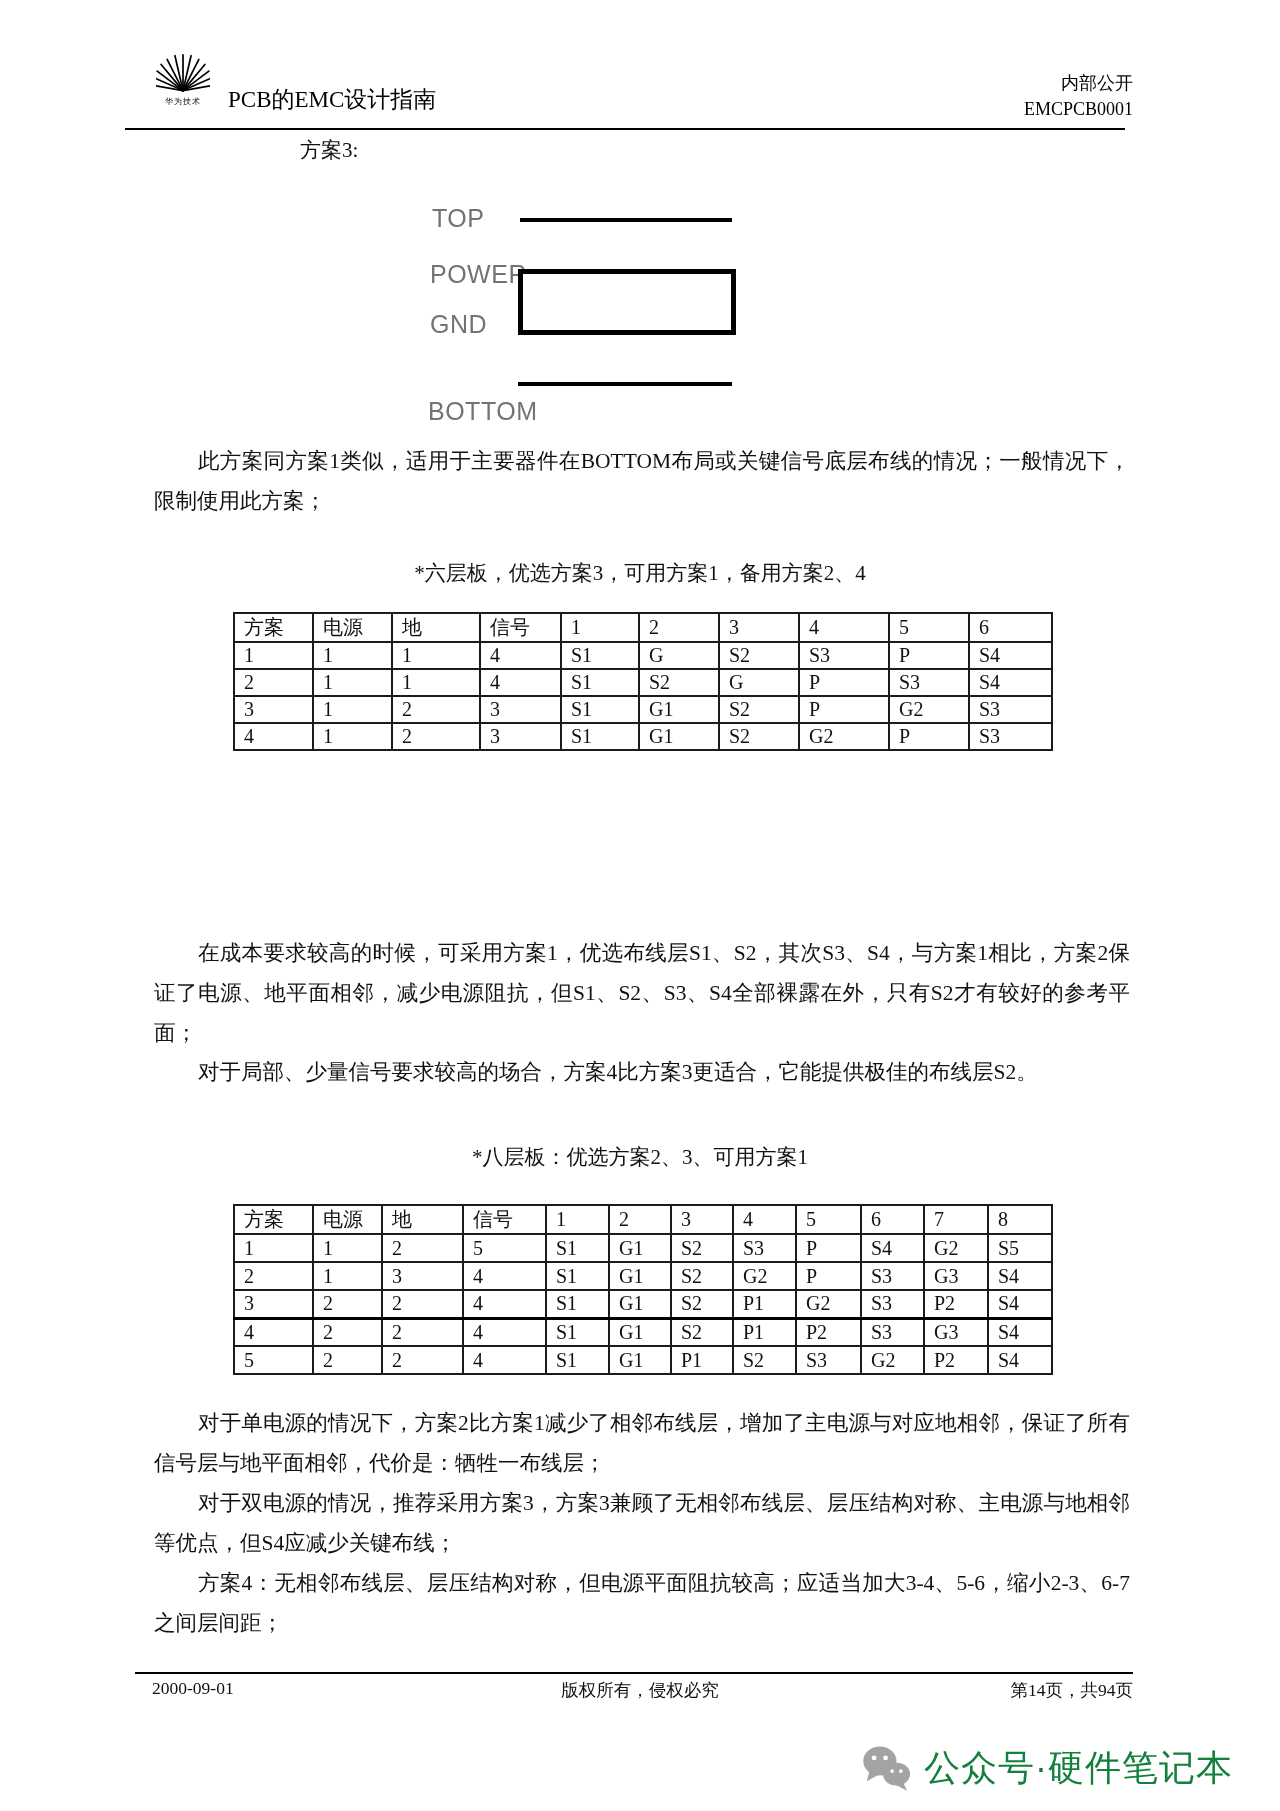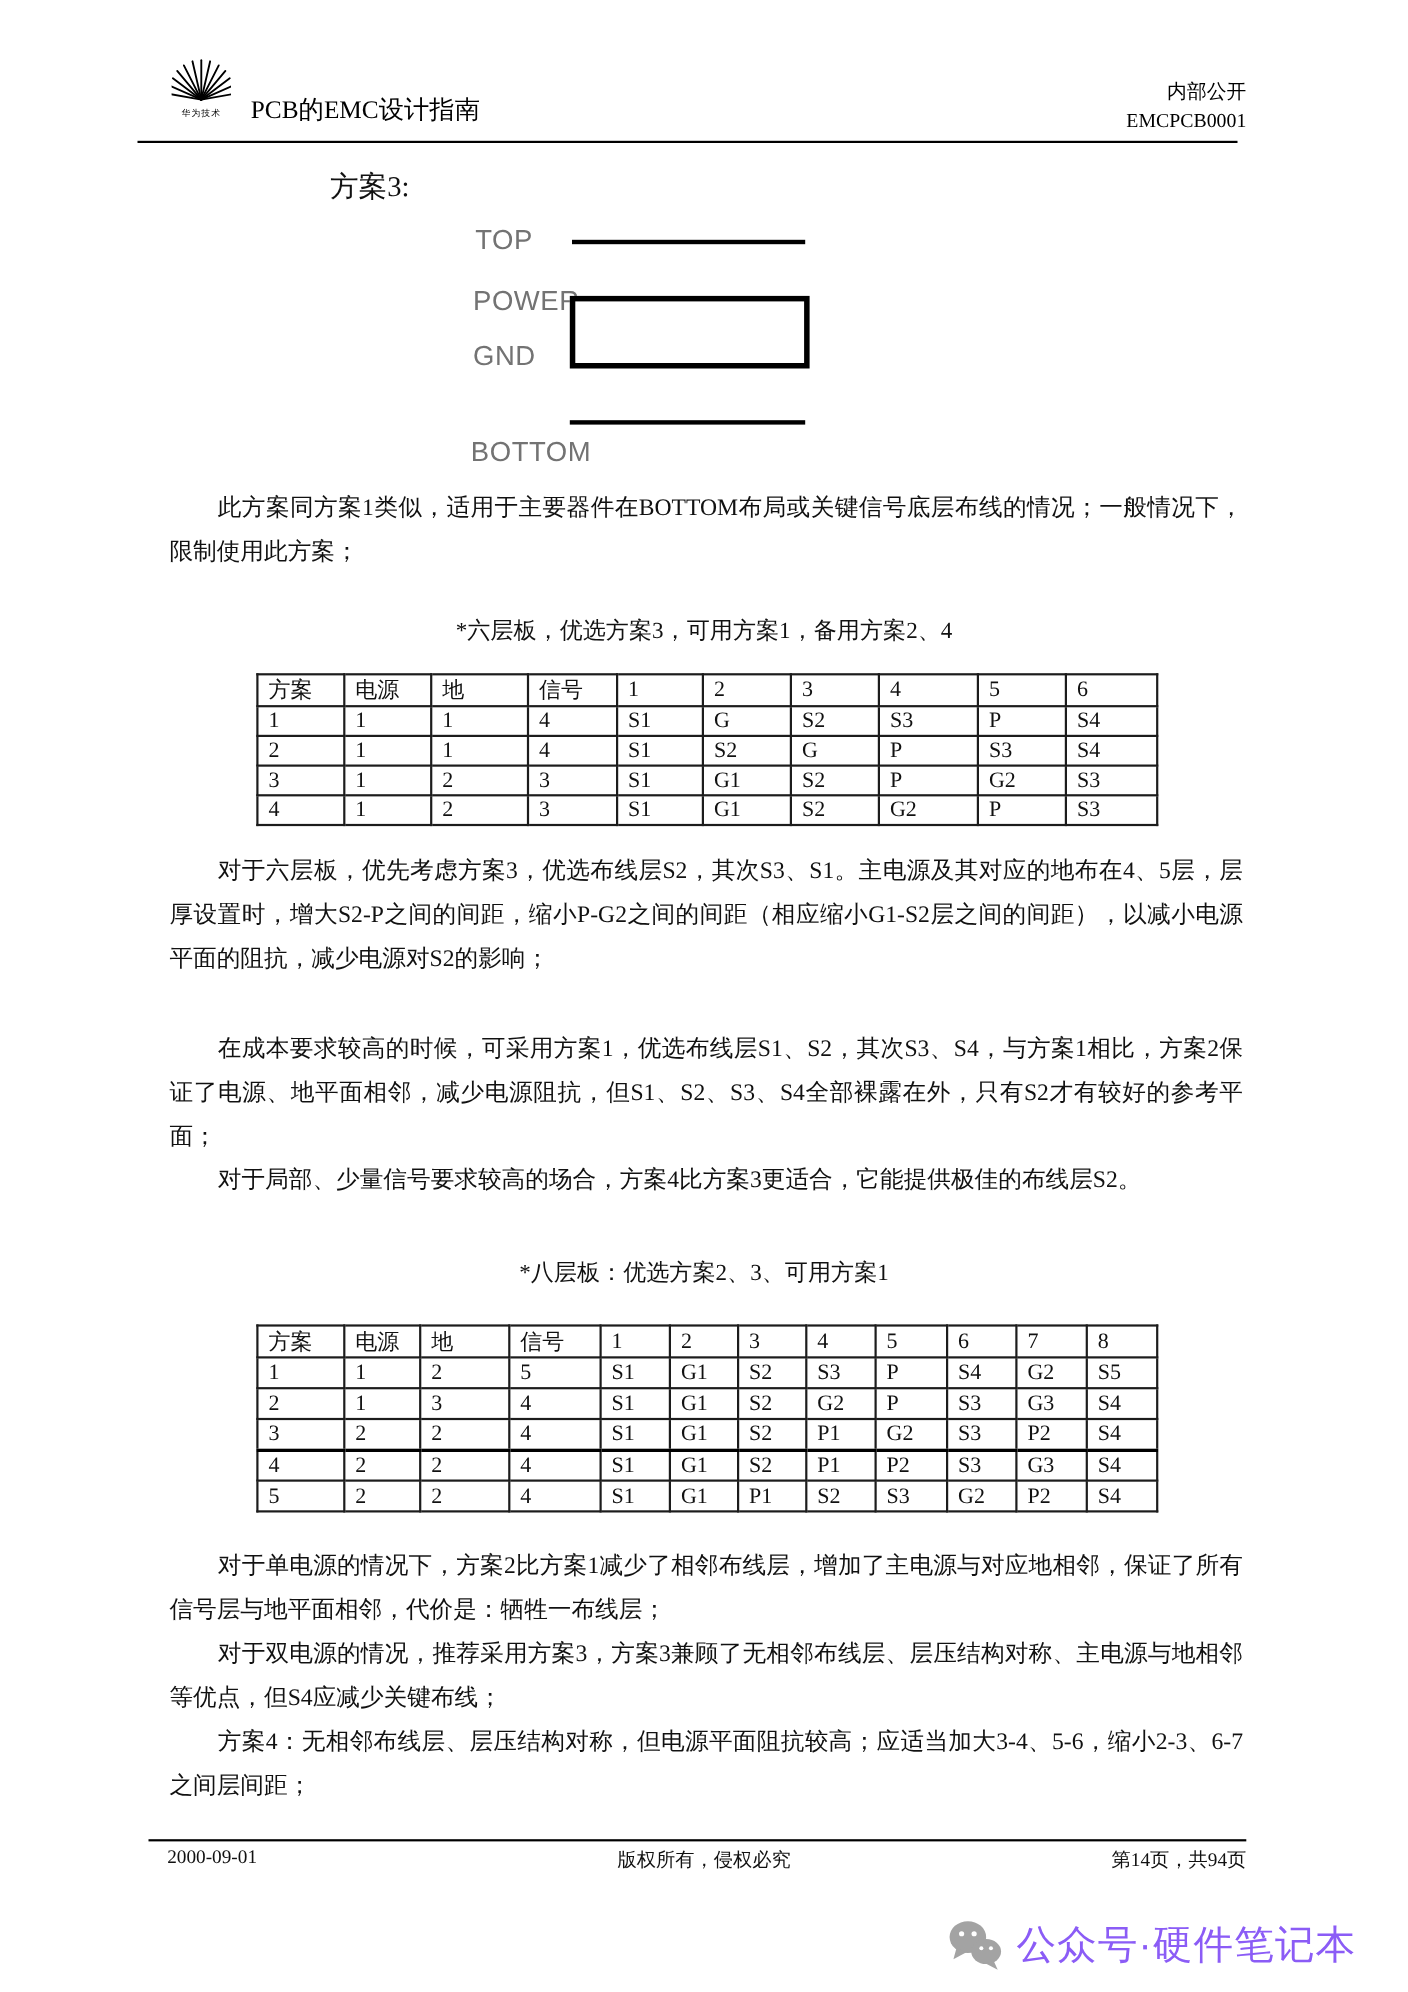--- a/index.html
+++ b/index.html
@@ -10,21 +10,21 @@
     font-family:"Liberation Serif","DejaVu Serif",serif;
     overflow:hidden;
   }
   
   .logo { position:absolute; left:156px; top:48px; width:54px; text-align:center; }
   .logo-text { font-size:8px; letter-spacing:1px; color:#000; margin-top:-2px; }
   .hdr-title { position:absolute; left:228px; top:84px; font-size:23px; color:#000; }
   .hdr-right { position:absolute; right:147px; top:70px; text-align:right; font-size:18px; line-height:26px; color:#000; }
   .hdr-rule { position:absolute; left:125px; top:128px; width:1000px; height:2px; background:#000; }
   
-  .scheme-label { position:absolute; left:300px; top:152px; font-size:26px; }
+  .scheme-label { position:absolute; left:300px; top:136px; font-size:21px; }
   .layer-label { position:absolute; font-family:"Liberation Sans","DejaVu Sans",sans-serif; font-size:25px; color:#737373; letter-spacing:0.5px; }
   .lab-top    { left:432px; top:204px; }
   .lab-power  { left:430px; top:260px; }
   .lab-gnd    { left:430px; top:310px; }
   .lab-bottom { left:428px; top:362px;margin-top:35px; }
   .diag-line { position:absolute; height:4px; background:#000; }
   .line-top    { left:520px; top:218px; width:212px; }
   .line-bottom { left:518px; top:382px; width:214px; }
   .diag-rect { position:absolute; left:518px; top:269px; width:218px; height:66px; border:5px solid #000; background:#fff; }
   
@@ -50,21 +50,21 @@
   }
   .tbl-eight th, .tbl-eight td { height:28px; }
   .layer-table tr.thick-top td { border-top:3px solid #000; }
   
   .ftr-rule { position:absolute; left:135px; top:1672px; width:998px; height:2px; background:#000; }
   .ftr-date { position:absolute; left:152px; top:1678px; font-size:17.5px; }
   .ftr-copy { position:absolute; left:0; width:1280px; top:1678px; text-align:center; font-size:17.5px; }
   .ftr-page { position:absolute; right:147px; top:1678px; font-size:17.5px; }
   
   .watermark { position:absolute; left:858px; top:1740px; display:flex; align-items:center; gap:10px; }
-  .wm-text { font-family:"Liberation Sans","DejaVu Sans",sans-serif; font-size:36px; color:#8b5cf6; letter-spacing:1px; }
+  .wm-text { font-family:"Liberation Sans","DejaVu Sans",sans-serif; font-size:36px; color:#15803d; letter-spacing:1px; }
 </style>
 </head>
 <body>
 
 <div class="page">
 
   <div class="logo">
     <svg width="54" height="46" viewBox="0 0 60 54">
       <g stroke="#000" stroke-width="2" stroke-linecap="round">
         <line x1="30" y1="50" x2="30" y2="16" transform="rotate(-80 30 50)"></line>
@@ -175,21 +175,20 @@
           <td>S1</td>
           <td>G1</td>
           <td>S2</td>
           <td>G2</td>
           <td>P</td>
           <td>S3</td>
         </tr>
       </tbody>
     </table>
 
-  <div class="para p-six1">对于六层板，优先考虑方案3，优选布线层S2，其次S3、S1。主电源及其对应的地布在4、5层，层厚设置时，增大S2-P之间的间距，缩小P-G2之间的间距（相应缩小G1-S2层之间的间距），以减小电源平面的阻抗，减少电源对S2的影响；</div>
   <div class="para p-six2">在成本要求较高的时候，可采用方案1，优选布线层S1、S2，其次S3、S4，与方案1相比，方案2保证了电源、地平面相邻，减少电源阻抗，但S1、S2、S3、S4全部裸露在外，只有S2才有较好的参考平面；</div>
   <div class="para p-six3">对于局部、少量信号要求较高的场合，方案4比方案3更适合，它能提供极佳的布线层S2。</div>
 
   <div class="sec-title t-eight">*八层板：优选方案2、3、可用方案1</div>
 
   <table class="layer-table tbl-eight">
     <colgroup>
       <col style="width:79px">
         <col style="width:69px">
         <col style="width:81px">

